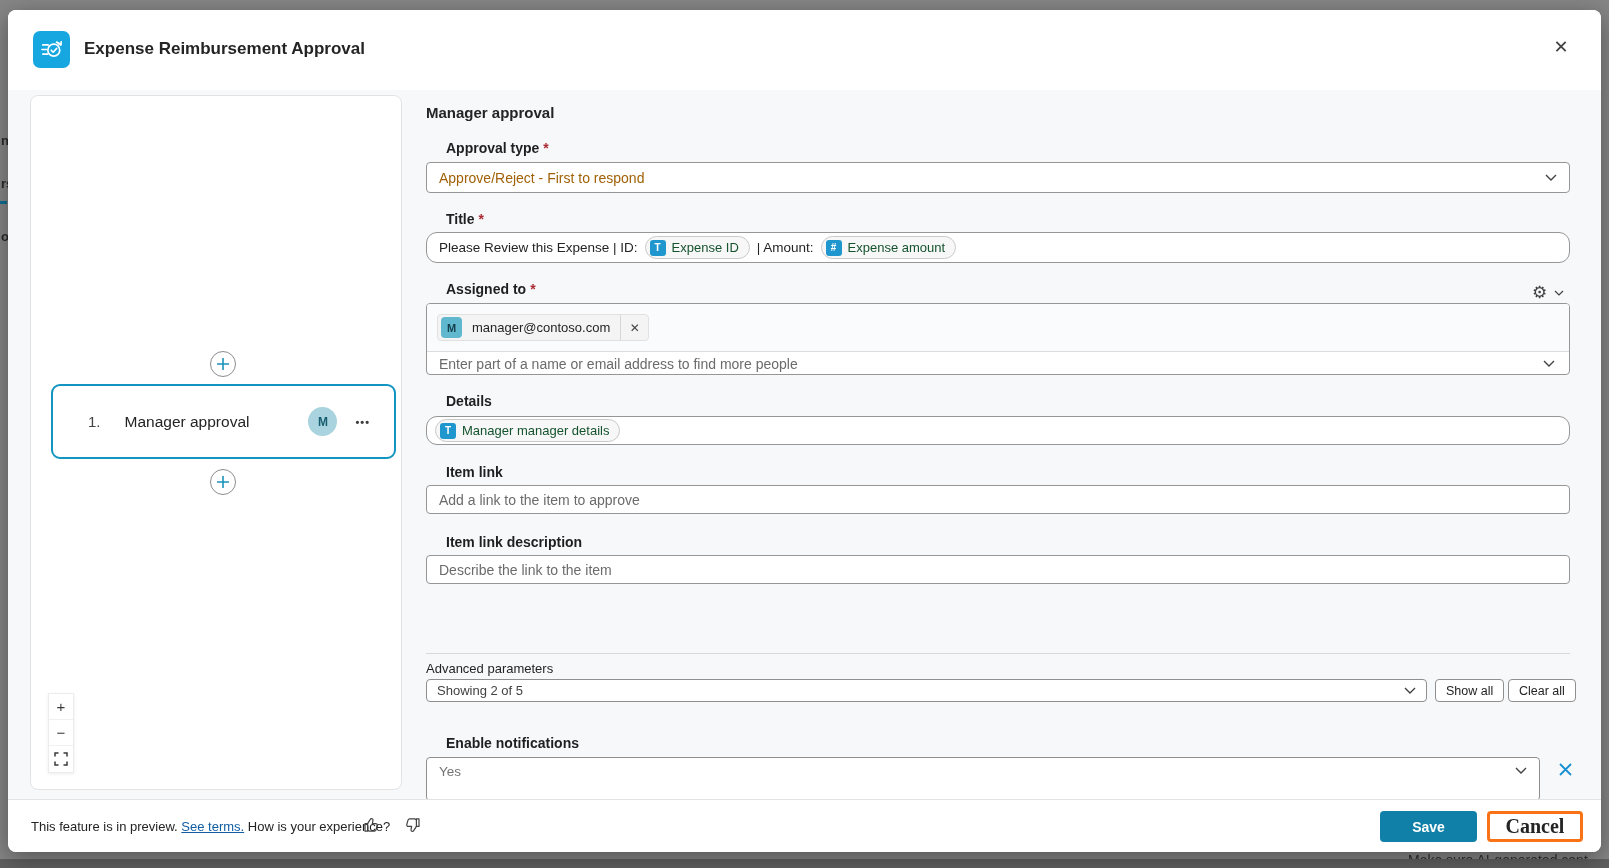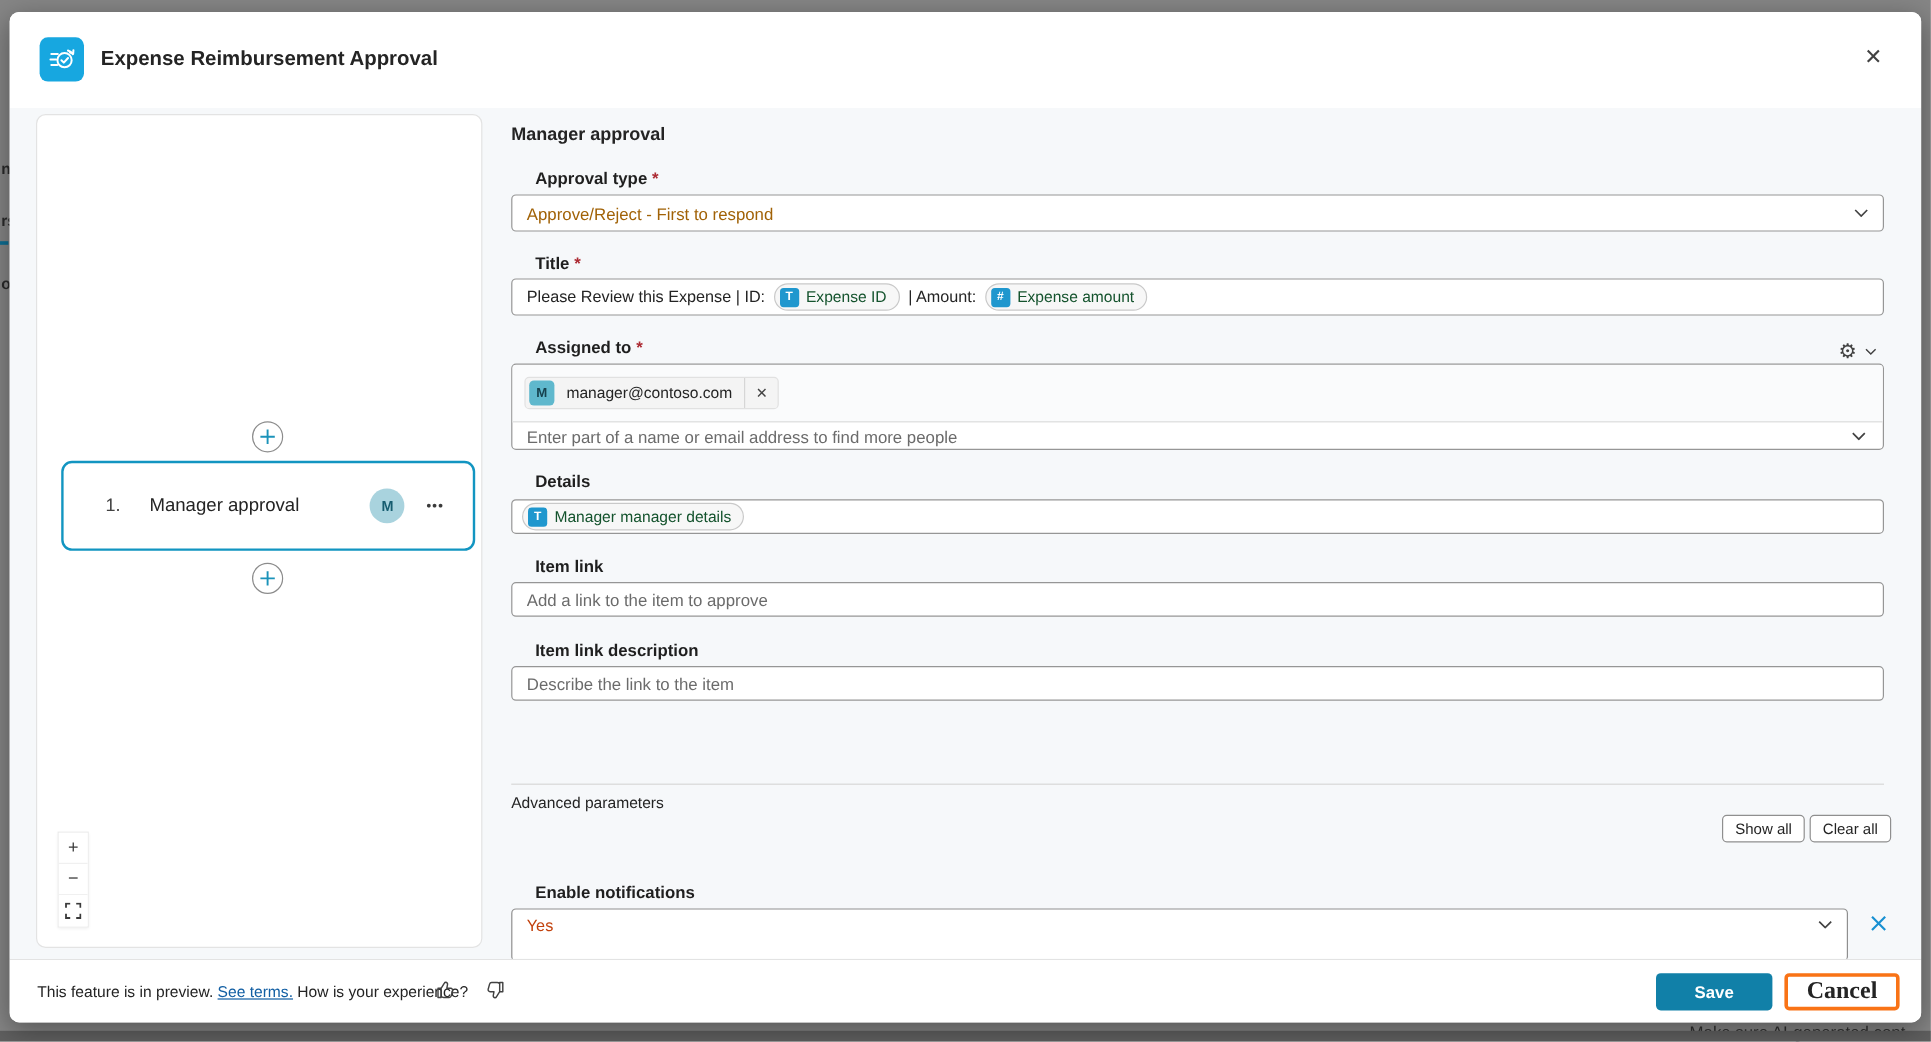--- a/index.html
+++ b/index.html
@@ -80,21 +80,21 @@
   .f-heading { position:absolute; left:418px; top:14px; font-size:15px; font-weight:bold; color:#242424; }
   .lbl { position:absolute; left:418px; font-size:14px; font-weight:bold; color:#1f1f1f;margin-left:20px; }
   .req { color:#ac2b33; margin-left:4px; font-weight:bold; }
   .field {
     position:absolute; left:418px; width:1144px; background:#fff;
     border:1px solid #969696; border-radius:4px;
   }
   .select-field { display:flex; align-items:center; padding:0 12px; cursor:pointer; }
   .select-field .val { font-size:14px; color:#a16207; }
   .chev { margin-left:auto; flex:none; }
-  .rich { display:flex; align-items:center; gap:7px; padding:0 12px; font-size:13.5px; color:#242424; }
+  .rich { display:flex; align-items:center; gap:7px; padding:0 12px; font-size:13.5px; color:#242424;border-radius:11px; }
   .token {
     display:inline-flex; align-items:center; gap:6px; height:23px;
     background:#f7f7f7; border:1px solid #c9c9c9; border-radius:12px;
     padding:0 10px 0 4px; cursor:pointer;
   }
   .token-ic {
     width:16px; height:16px; border-radius:3px; background:#1f97ce; color:#fff;
     font-size:10px; font-weight:bold; display:flex; align-items:center; justify-content:center;
   }
   .token-lb { font-size:13px; color:#14532d; white-space:nowrap; }
@@ -126,21 +126,21 @@
   .adv-select { position:absolute; left:418px; top:589px; width:1001px; height:23px;
     background:#fff; border:1px solid #8f8f8f; border-radius:4px;
     display:flex; align-items:center; padding:0 10px; cursor:pointer; }
   .adv-select .val { font-size:13px; color:#424242; }
   .pill-btn { position:absolute; top:589px; height:23px; border:1px solid #8f8f8f; border-radius:4px;
     background:#fff; font-size:12.5px; color:#242424; padding:0 10px; cursor:pointer;
     font-family:"Liberation Sans",sans-serif; }
 
   .enable-select { position:absolute; left:418px; top:667px; width:1114px; height:44px;
     background:#fff; border:1px solid #8f8f8f; border-radius:4px; cursor:pointer; }
-  .enable-select .val { position:absolute; left:12px; top:6px; font-size:13.5px; color:#c2410c; }
+  .enable-select .val { position:absolute; left:12px; top:6px; font-size:13.5px; color:#737373; }
   .enable-select .chev { position:absolute; right:12px; top:9px; }
   .remove-x { position:absolute; left:1544px; top:668px; width:26px; height:26px;
     background:none; border:none; cursor:pointer; }
 
   
   .ftr { position:absolute; left:0; bottom:0; width:100%; height:53px; background:#fff;
     border-top:1px solid #e3e3e3; border-radius:0 0 8px 8px; }
   .preview-line { position:absolute; left:23px; top:19px; font-size:13px; color:#242424; white-space:nowrap; }
   .terms-link { color:#115ea3; text-decoration:underline; cursor:pointer;margin-top:40px; }
   .thumb { position:absolute; top:14px; width:24px; height:24px; background:none; border:none; cursor:pointer; }
@@ -282,20 +282,26 @@
     </div>
     <input class="field txt-input" style="top: 395px; height: 29px;" readonly="" placeholder="Add a link to the item to approve">
 
     <div class="lbl" style="top:444px">
       <span>Item link description</span>
     </div>
     <input class="field txt-input" style="top: 465px; height: 29px;" readonly="" placeholder="Describe the link to the item">
 
     <div class="divider"></div>
     <div class="adv-label">Advanced parameters</div>
+    <div class="adv-select">
+      <span class="val">Showing 2 of 5</span>
+      <svg class="chev" width="12" height="7" viewBox="0 0 12 7" fill="none">
+          <path d="M1 1l5 5 5-5" stroke="#424242" stroke-width="1.4"></path>
+        </svg>
+    </div>
     <button class="pill-btn" style="left:1427px">Show all</button>
     <button class="pill-btn" style="left:1500px">Clear all</button>
 
     <div class="lbl" style="top:645px">
       <span>Enable notifications</span>
     </div>
     <div class="enable-select">
       <span class="val">Yes</span>
       <svg class="chev" width="12" height="7" viewBox="0 0 12 7" fill="none">
           <path d="M1 1l5 5 5-5" stroke="#424242" stroke-width="1.4"></path>

